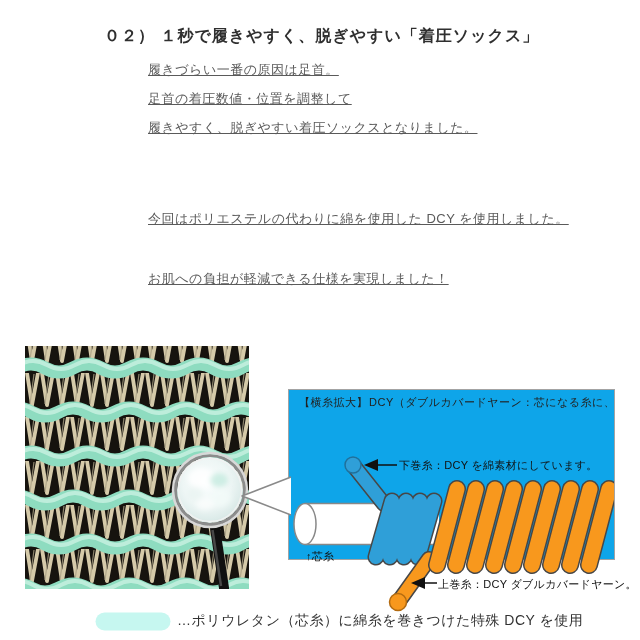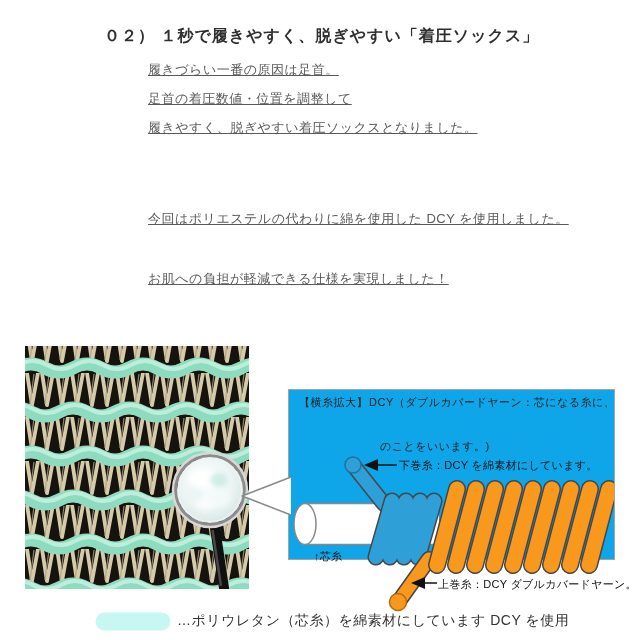--- a/index.html
+++ b/index.html
@@ -81,21 +81,20 @@
         <circle cx="185" cy="144" r="34.5" fill="none" stroke="#8c8c8c" stroke-width="3"></circle>
         <circle cx="185" cy="144" r="37" fill="none" stroke="#d8d8d8" stroke-width="2.5"></circle>
         <circle cx="185" cy="144" r="31.5" fill="none" stroke="#f2f2f2" stroke-width="1.5" opacity="0.9"></circle>
       </g>
     </svg>
   </div>
 
   <div class="diagram-box">
     <div class="abs diag-text" style="left:10px;top:5px;">【横糸拡大】</div>
     <div class="abs diag-text" style="left:80px;top:5px;">DCY（ダブルカバードヤーン：芯になる糸に、</div>
-    <div class="abs diag-text" style="left:91px;top:49px;">のことをいいます。)</div>
 
     <svg class="abs" style="left:0;top:0;" width="325" height="231" viewBox="0 0 325 231">
 
       <g>
         <rect x="16" y="113.5" width="134" height="41" fill="#ffffff"></rect>
         <path d="M16,113.5 H150 M16,154.5 H150" fill="none" stroke-width="1.5" stroke="#888888"></path>
         <ellipse cx="16" cy="134" rx="11" ry="20.5" stroke-width="1.5" fill="#ffffff" stroke="#888888"></ellipse>
       </g>
 
       <g fill="none" stroke-linecap="round">
@@ -118,27 +117,27 @@
         <polygon points="75,75 89,69 89,81" fill="#111111"></polygon>
         <line x1="88" y1="75" x2="108" y2="75" stroke-width="1.5" stroke="#111111"></line>
       </g>
       <g>
         <polygon points="122,193 136,187 136,199" fill="#111111"></polygon>
         <line x1="135" y1="193" x2="148" y2="193" stroke-width="1.5" stroke="#111111"></line>
       </g>
     </svg>
 
     <div class="abs diag-label" style="left:110px;top:68px;">下巻糸：DCY を綿素材にしています。</div>
-    <div class="abs diag-label" style="left:25px;top:159px;">↑芯糸</div>
+    <div class="abs diag-label" style="left:17px;top:159px;">↑芯糸</div>
     <div class="abs diag-label" style="left:149px;top:187px;">上巻糸：DCY ダブルカバードヤーン。</div>
   </div>
 
   <svg class="abs" style="left:238px;top:472px;z-index:2;" width="54" height="48" viewBox="0 0 54 48">
     <polygon points="53,5 4,24 53,43" fill="#ffffff"></polygon>
     <path d="M53,5 L4,24 L53,43" fill="none" stroke="#8a8a8a" stroke-width="1.5" stroke-linejoin="round"></path>
   </svg>
 
   <svg class="abs" style="left:95px;top:612px;" width="76" height="19" viewBox="0 0 76 19">
     <rect x="0.5" y="0.5" width="75" height="18" rx="9" ry="9" fill="#c6f7f0"></rect>
   </svg>
-  <div class="abs legend-text" style="left:177px;top:612px;">…ポリウレタン（芯糸）を綿素材にしています DCY を使用</div>
+  <div class="abs legend-text" style="left:177px;top:612px;">…ポリウレタン（芯糸）に綿糸を巻きつけた特殊 DCY を使用</div>
 
 </div>
 
 </body></html>

